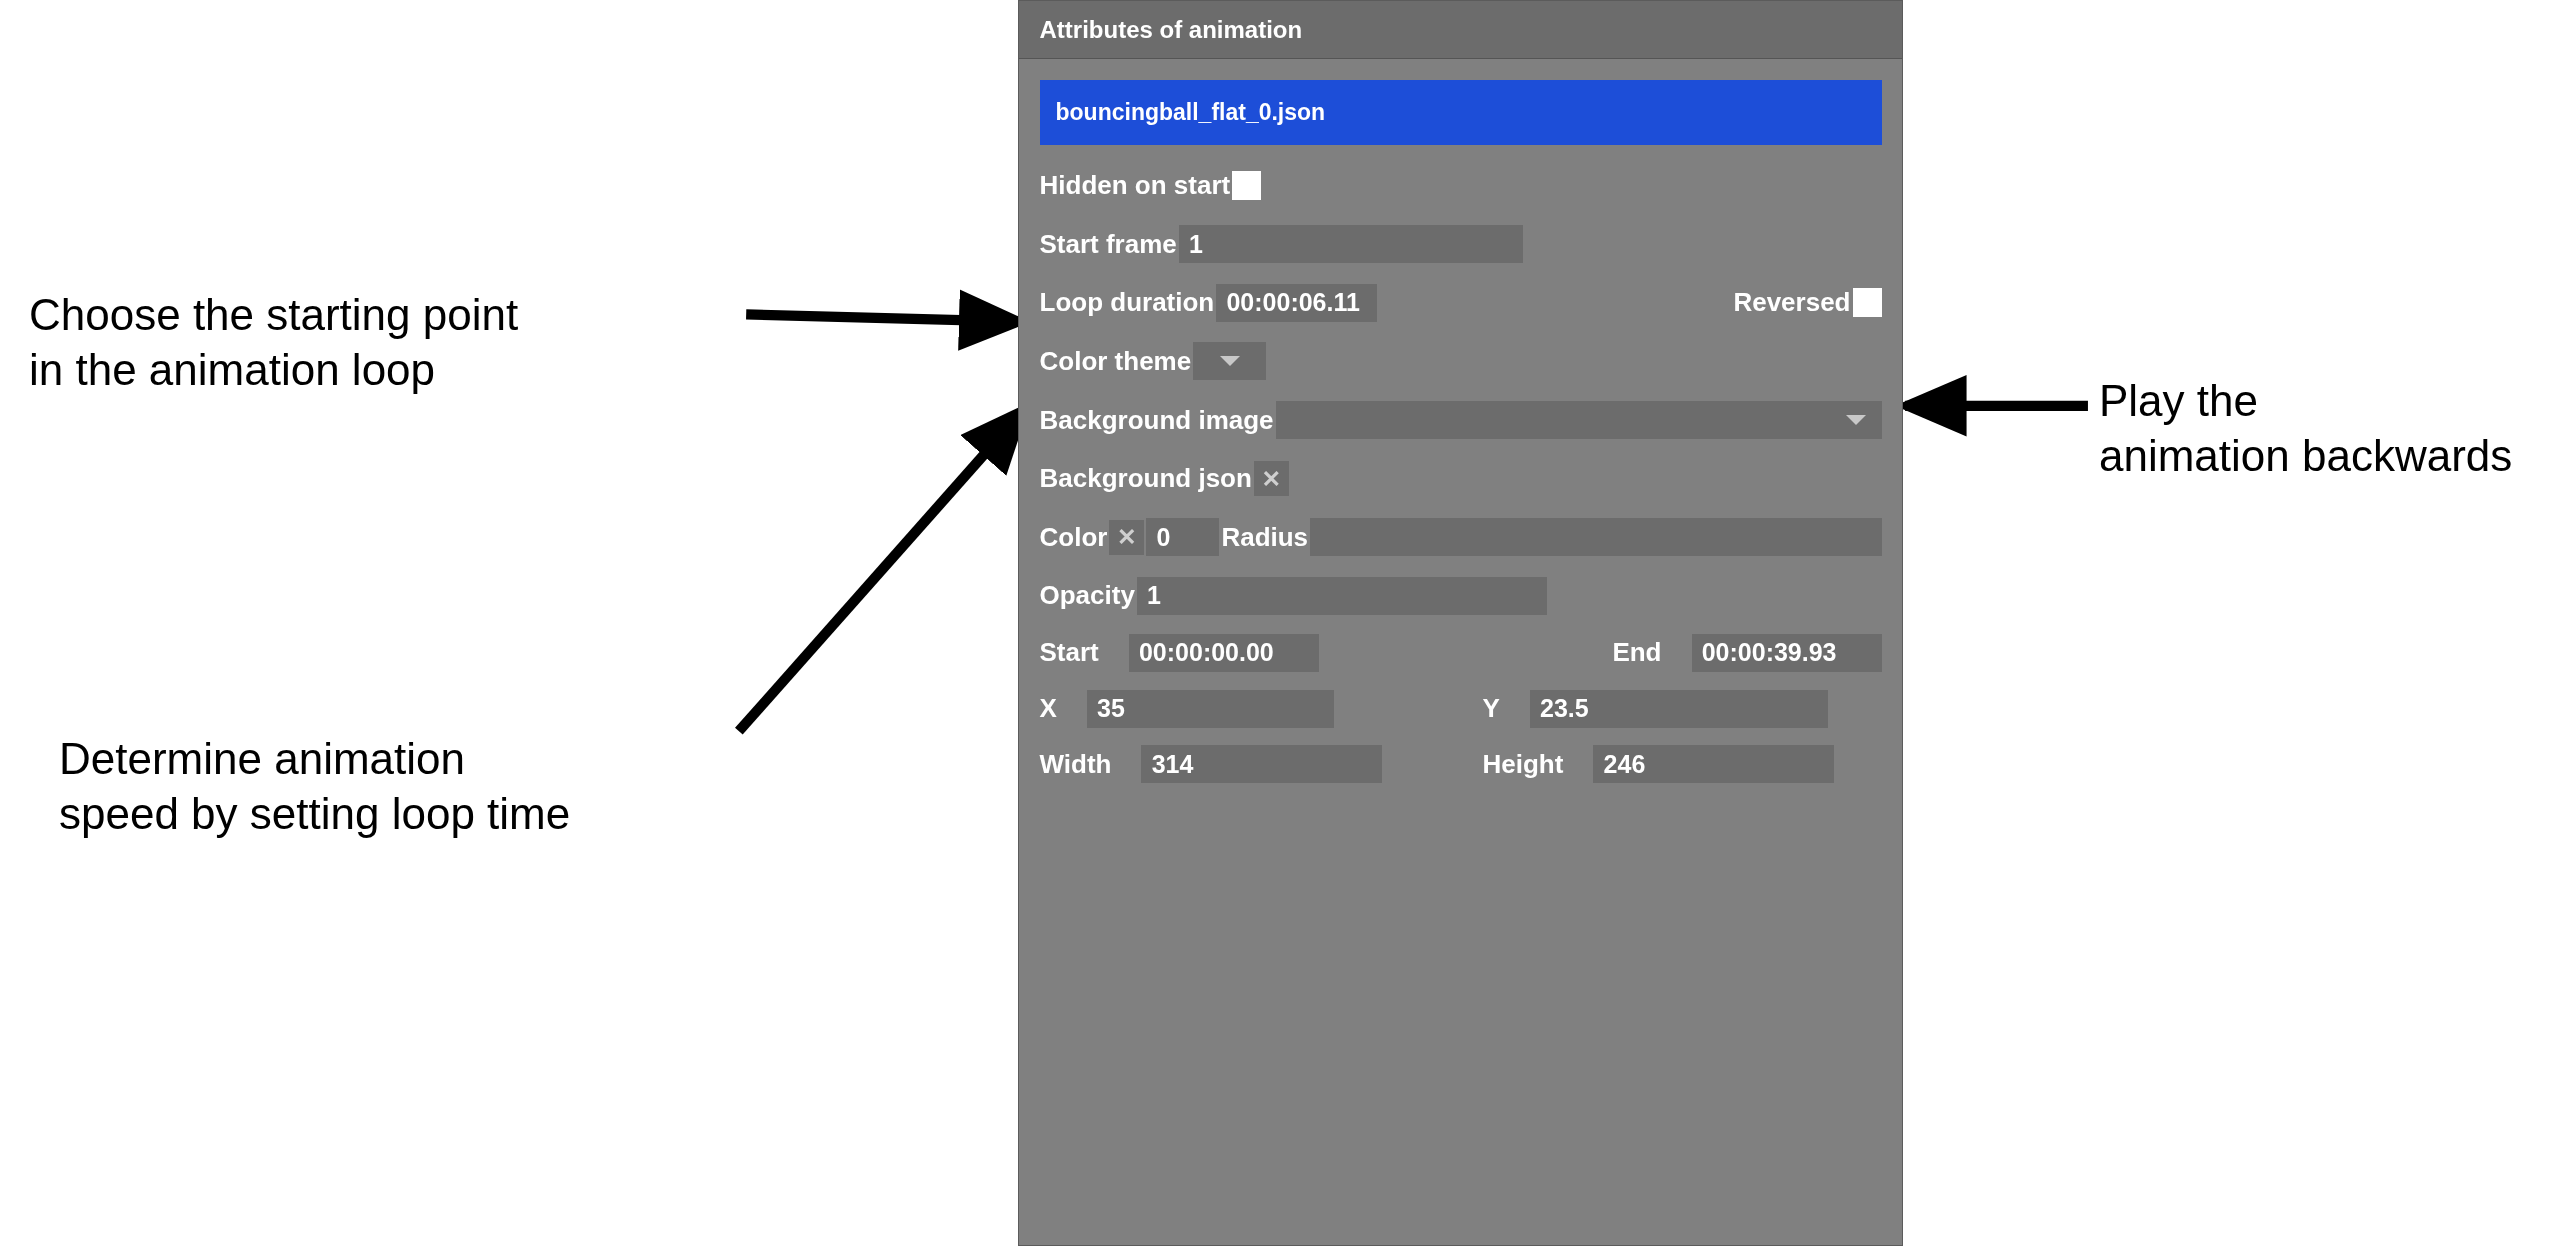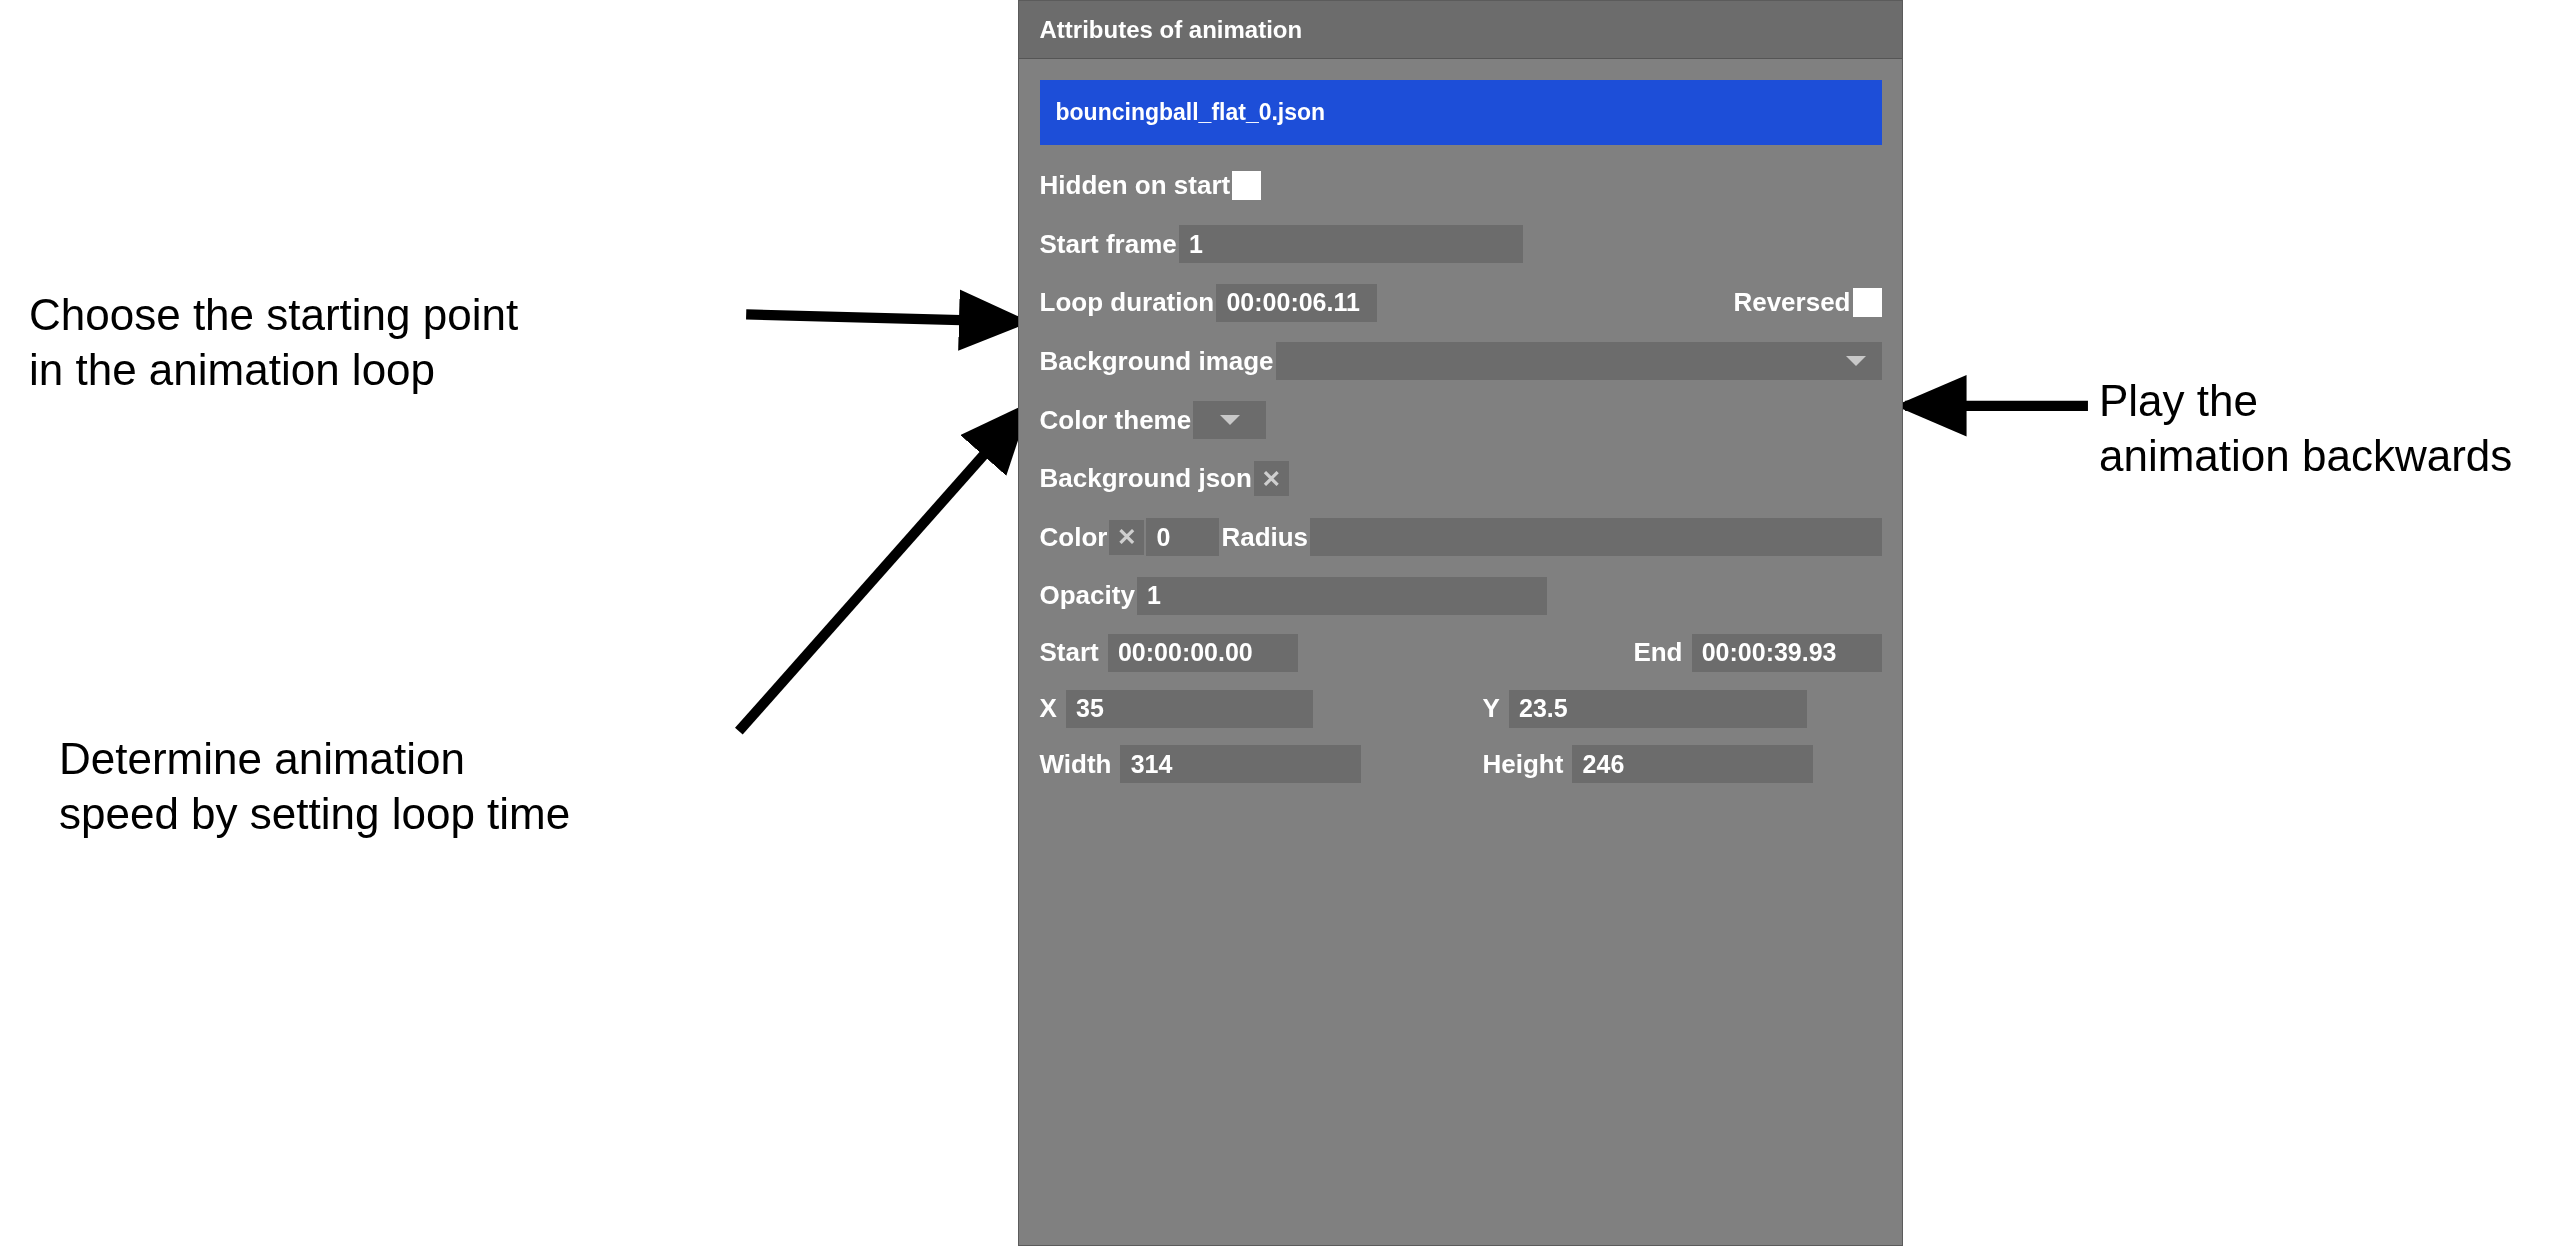--- a/index.html
+++ b/index.html
@@ -107,21 +107,21 @@
     background: #6c6c6c;
     display: flex; align-items: center; justify-content: center;
     font-weight: 700;
     font-size: 23.4px;
     color: #cfcfcf;
   }
 
   .spacer { flex: 1 1 auto; }
 
   .twocol { display: flex; gap: 44px; margin-bottom: 17.6px; }
-  .twocol .col { display: flex; align-items: center; gap: 9px; flex: 1 1 0; }
+  .twocol .col { display: flex; align-items: center; gap: 30px; flex: 1 1 0; }
 </style>
 </head>
 <body>
 
 <div class="stage">
 
   <div class="callout" style="left:29px; top:287px;">
     <span>Choose the starting point<br>in the animation loop</span>
   </div>
 
@@ -179,34 +179,34 @@
 
       <div class="row">
         <span class="label">Loop duration</span>
         <div class="input med">00:00:06.11</div>
         <div class="spacer"></div>
         <span class="label">Reversed</span>
         <div class="checkbox"></div>
       </div>
 
       <div class="row">
+        <span class="label">Color theme</span>
+        <div class="dropdown sm">
+          <span class="chev"></span>
+        </div>
+      </div>
+
+      <div class="row">
         <span class="label">Background image</span>
         <div class="dropdown lg">
           <span class="chev"></span>
         </div>
       </div>
 
       <div class="row">
-        <span class="label">Color theme</span>
-        <div class="dropdown sm">
-          <span class="chev"></span>
-        </div>
-      </div>
-
-      <div class="row">
         <span class="label">Background json</span>
         <div class="xbtn">
           <span>✕</span>
         </div>
       </div>
 
       <div class="row">
         <span class="label">Color</span>
         <div class="xbtn">
           <span>✕</span>

